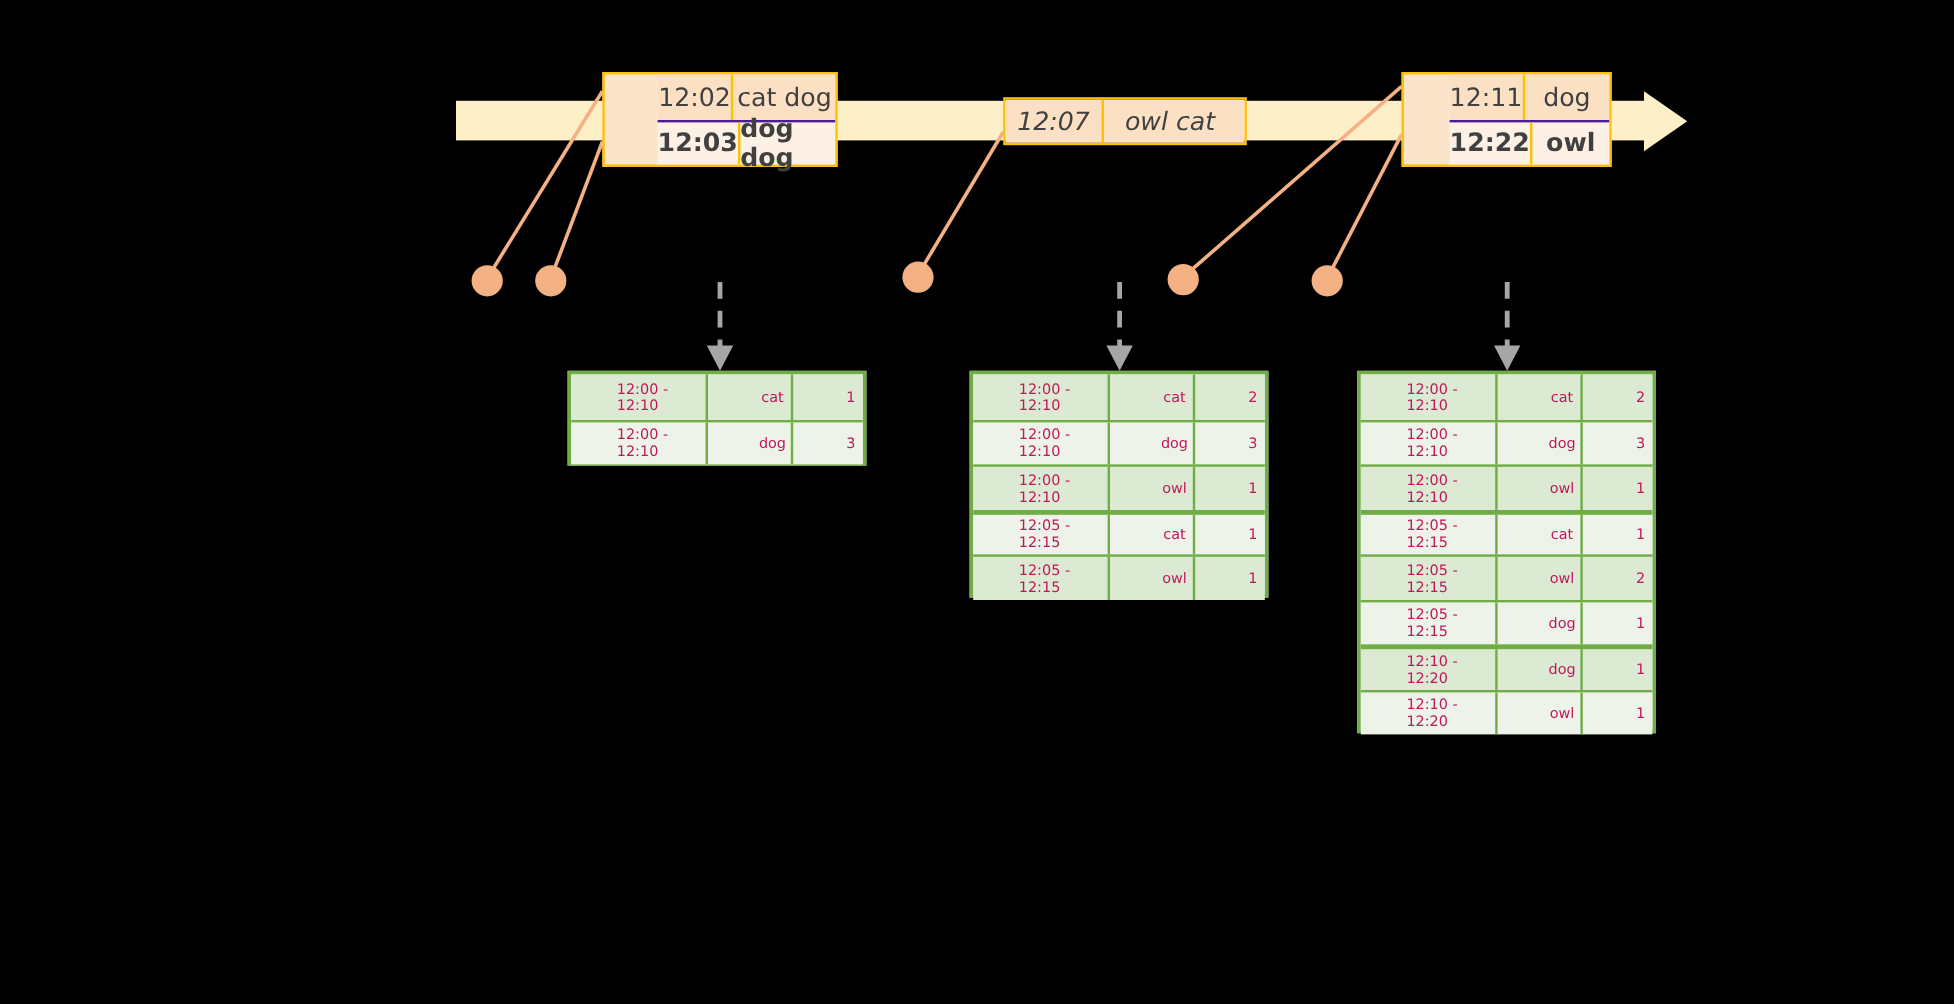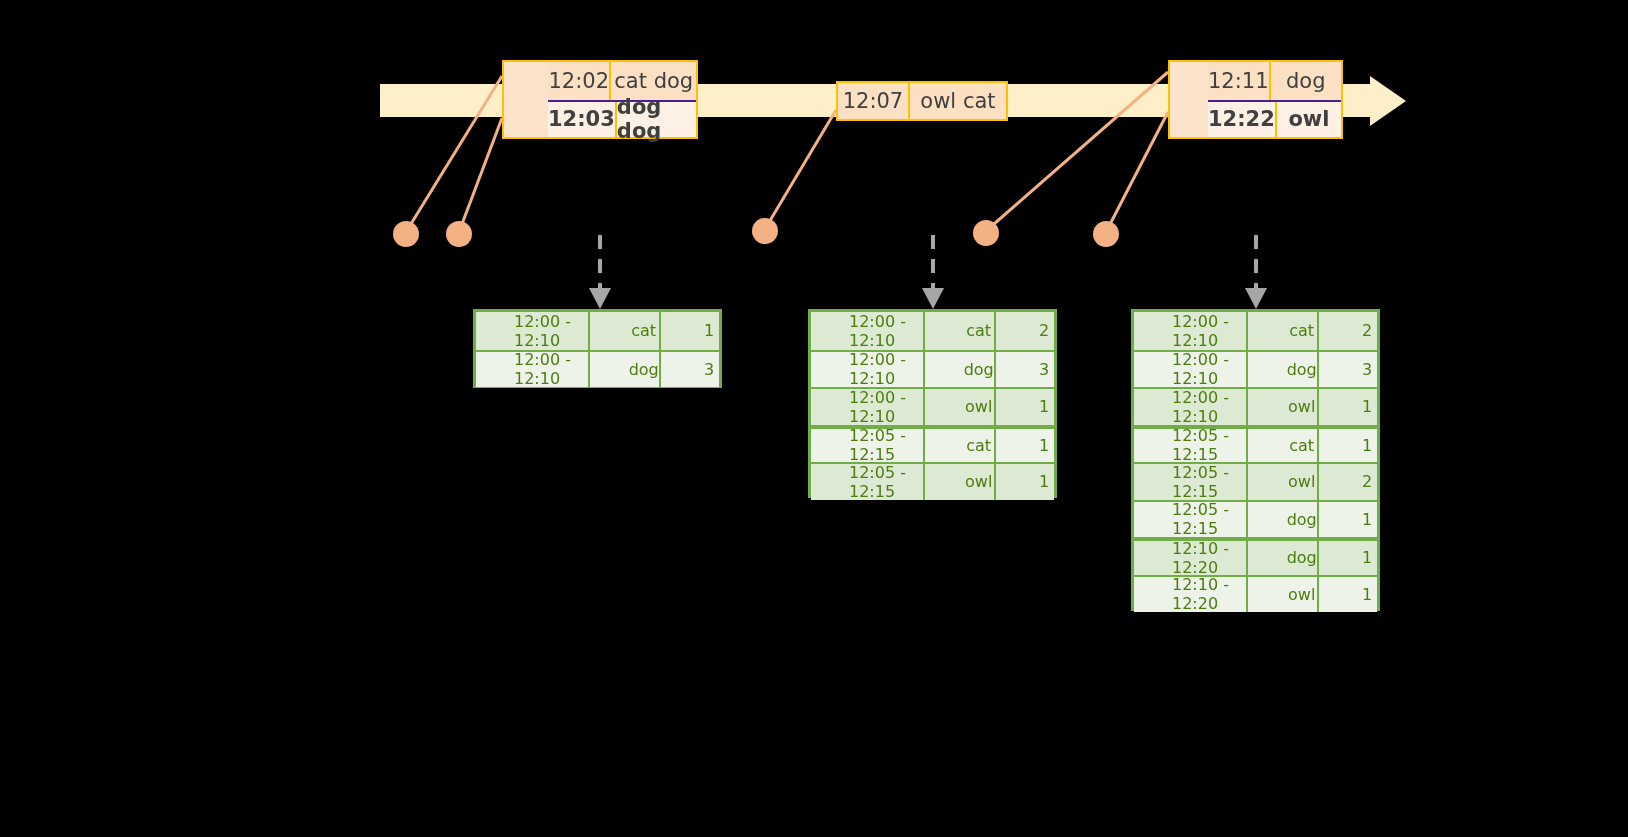--- a/index.html
+++ b/index.html
@@ -71,21 +71,21 @@
     font-size: 21px;
   }
 
   
   #event-box-1 { left: 502px; top: 60px; width: 196px; height: 79px; padding-left: 44px; }
   #event-box-1 .event-row { height: 37.5px; }
   #event-box-1 .event-time { width: 82px; }
   #event-box-1 .event-words { width: 110px; }
 
   
-  #event-box-2 { left: 836px; top: 81px; width: 172px; height: 40px; }
+  #event-box-2 { left: 836px; top: 81px; width: 203px; height: 40px; font-style: italic; }
   #event-box-2 .event-row { height: 36px; }
   #event-box-2 .event-time { width: 82px; }
   #event-box-2 .event-words { width: 110px; }
 
   
   #event-box-3 { left: 1168px; top: 60px; width: 175px; height: 79px; padding-left: 38px; }
   #event-box-3 .event-row { height: 37.5px; }
   #event-box-3 .event-time { width: 74px; }
   #event-box-3 .event-words { width: 97px; }
 
@@ -113,22 +113,22 @@
   .res-row.shade-a { background: #DCE9D3; }
   .res-row.shade-b { background: #EDF3E8; }
   .res-row + .res-row { border-top: 2px solid #70AD47; }
   .res-row.group-start + .res-row,
   .res-row.group-break { border-top: 4px solid #70AD47; }
   .res-win, .res-word, .res-cnt {
     box-sizing: border-box;
     display: flex;
     align-items: center;
     justify-content: center;
-    color: #4d7c0f;
-    font-size: 16px;
+    color: #be185d;
+    font-size: 12px;
     margin-left: 38px;
   }
   .res-win { border-right: 2px solid #70AD47; }
   .res-word { border-right: 2px solid #70AD47; }
 
   #result-table-1 { left: 473px; top: 309px; width: 249px; height: 79px; }
   #result-table-1 .res-win  { width: 144px; }
   #result-table-1 .res-word { width: 61px; }
   #result-table-1 .res-cnt  { width: 38px; }
 

